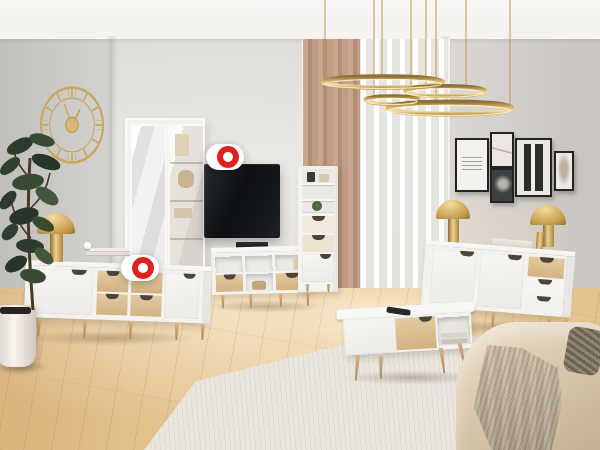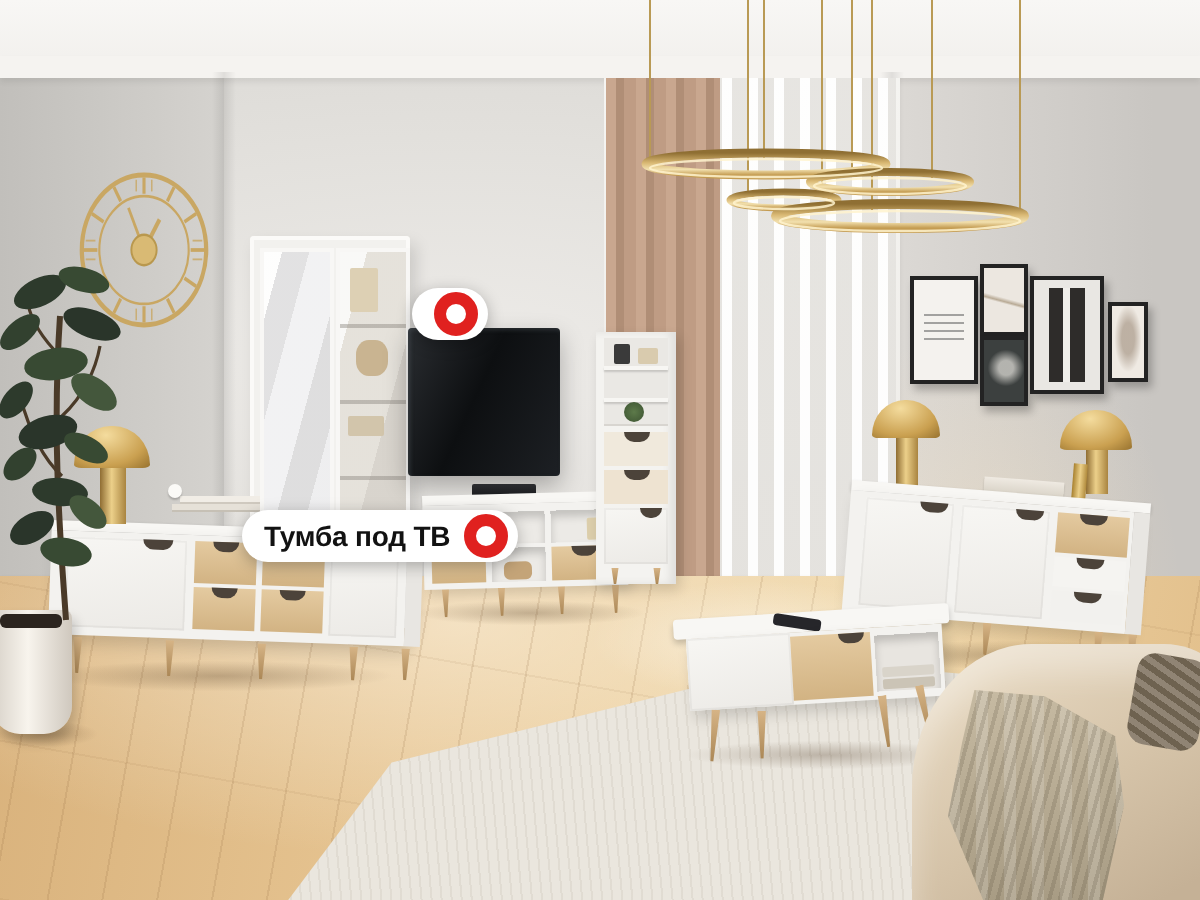--- a/index.html
+++ b/index.html
@@ -420,17 +420,16 @@
   </div>
 
   <div class="abs sofa"></div>
   <div class="abs pillow"></div>
   <div class="abs blanket"></div>
 
   <div class="hotspot" style="left:206px;top:144px;">
     <span class="hotspot-marker"></span>
   </div>
   <div class="hotspot" style="left:121px;top:255px;">
-    <span>Тумба под ТВ</span>
     <span class="hotspot-marker"></span>
   </div>
 
 </div>
 
 </body></html>

